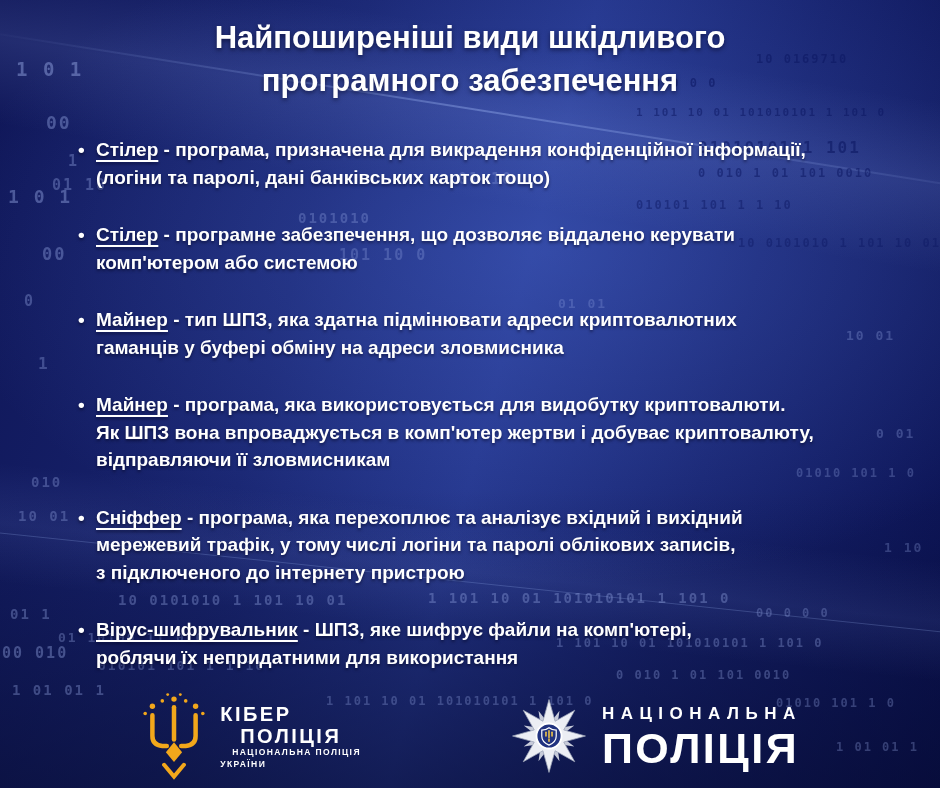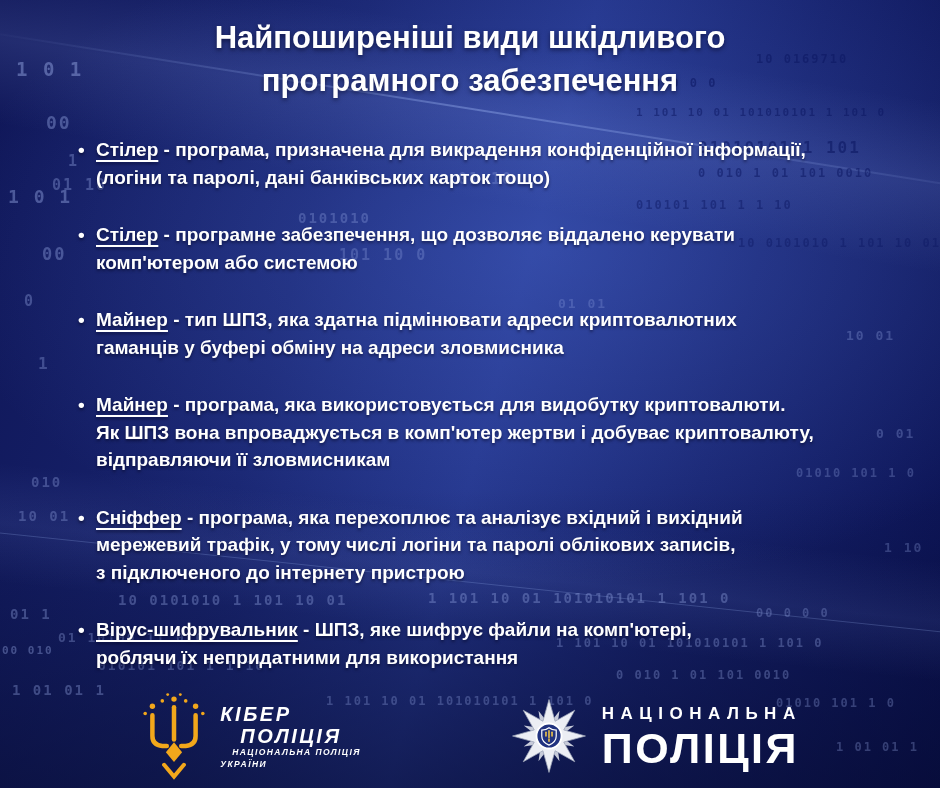--- a/index.html
+++ b/index.html
@@ -99,21 +99,21 @@
     position: absolute;
     left: 0; right: 0; bottom: 6px;
     height: 92px;
     display: flex;
     justify-content: center;
     align-items: center;
     gap: 150px;
   }
   .logo-group { display: flex; align-items: center; }
   .cyber-logo { gap: 10px; }
-  .cyber-text { color: #ffffff; font-style: italic; }
+  .cyber-text { color: #ffffff; }
   .cyber-line1 { font-size: 20px; font-weight: 700; letter-spacing: 2.5px; line-height: 22px; }
   .cyber-line2 { font-size: 20px; font-weight: 700; letter-spacing: 2.5px; line-height: 22px; margin-left: 20px; }
   .cyber-sub1 { font-size: 8.5px; font-weight: 700; letter-spacing: 1.4px; margin-top: 0; padding-left: 12px; }
   .cyber-sub2 { font-size: 8.5px; font-weight: 700; letter-spacing: 1.4px; margin-top: 2px; }
   .nat-logo { gap: 15px; }
   .nat-text { color: #ffffff; }
   .nat-line1 { font-size: 17px; font-weight: 700; letter-spacing: 6.5px; line-height: 24px; }
   .nat-line2 { font-size: 43px; font-weight: 800; letter-spacing: 2.5px; line-height: 44px; }
 </style>
 </head>
@@ -131,21 +131,21 @@
       <span class="bin-light" style="left: 46px; top: 112px; font-size: 18px; opacity: 0.4;">00</span>
       <span class="bin-light" style="left: 52px; top: 176px; font-size: 15px; opacity: 0.35;">01 10</span>
       <span class="bin-light" style="left: 8px; top: 186px; font-size: 18px; opacity: 0.42;">1 0 1</span>
       <span class="bin-light" style="left: 68px; top: 152px; font-size: 15px; opacity: 0.35;">1</span>
       <span class="bin-light" style="left: 42px; top: 244px; font-size: 17px; opacity: 0.38;">00</span>
       <span class="bin-light" style="left: 24px; top: 292px; font-size: 15px; opacity: 0.35;">0</span>
       <span class="bin-light" style="left: 38px; top: 354px; font-size: 16px; opacity: 0.33;">1</span>
       <span class="bin-light" style="left: 8px; top: 474px; font-size: 14px; opacity: 0.33; margin-left: 23px;">010</span>
       <span class="bin-light" style="left: 18px; top: 508px; font-size: 14px; opacity: 0.32;">10 01</span>
       <span class="bin-light" style="left: 10px; top: 606px; font-size: 14px; opacity: 0.35;">01 1</span>
-      <span class="bin-light" style="left: 2px; top: 644px; font-size: 11px; opacity: 0.38;">00 010</span>
+      <span class="bin-light" style="left: 2px; top: 644px; font-size: 15px; opacity: 0.38;">00 010</span>
       <span class="bin-light" style="left: 12px; top: 682px; font-size: 14px; opacity: 0.35;">1 01 01 1</span>
       <span class="bin-light" style="left: 458px; top: 170px; font-size: 15px; opacity: 0.28;">01 10</span>
       <span class="bin-light" style="left: 298px; top: 210px; font-size: 14px; opacity: 0.3;">0101010</span>
       <span class="bin-light" style="left: 300px; top: 246px; font-size: 15px; opacity: 0.28; margin-left: 39px;">101 10 0</span>
       <span class="bin-light" style="left: 558px; top: 296px; font-size: 13px; opacity: 0.26;">01  01</span>
       <span class="bin-dark" style="left: 616px; top: 76px; font-size: 12px; opacity: 0.55;">0 0 0 0 0 0</span>
       <span class="bin-dark" style="left: 636px; top: 106px; font-size: 11px; opacity: 0.5;">1 101 10 01 101010101 1 101 0</span>
       <span class="bin-dark" style="left: 698px; top: 138px; font-size: 16px; opacity: 0.55;">01010101 1 101</span>
       <span class="bin-dark" style="left: 756px; top: 52px; font-size: 12px; opacity: 0.5;">10 0169710</span>
       <span class="bin-dark" style="left: 698px; top: 166px; font-size: 12px; opacity: 0.5;">0 010 1 01 101 0010</span>

